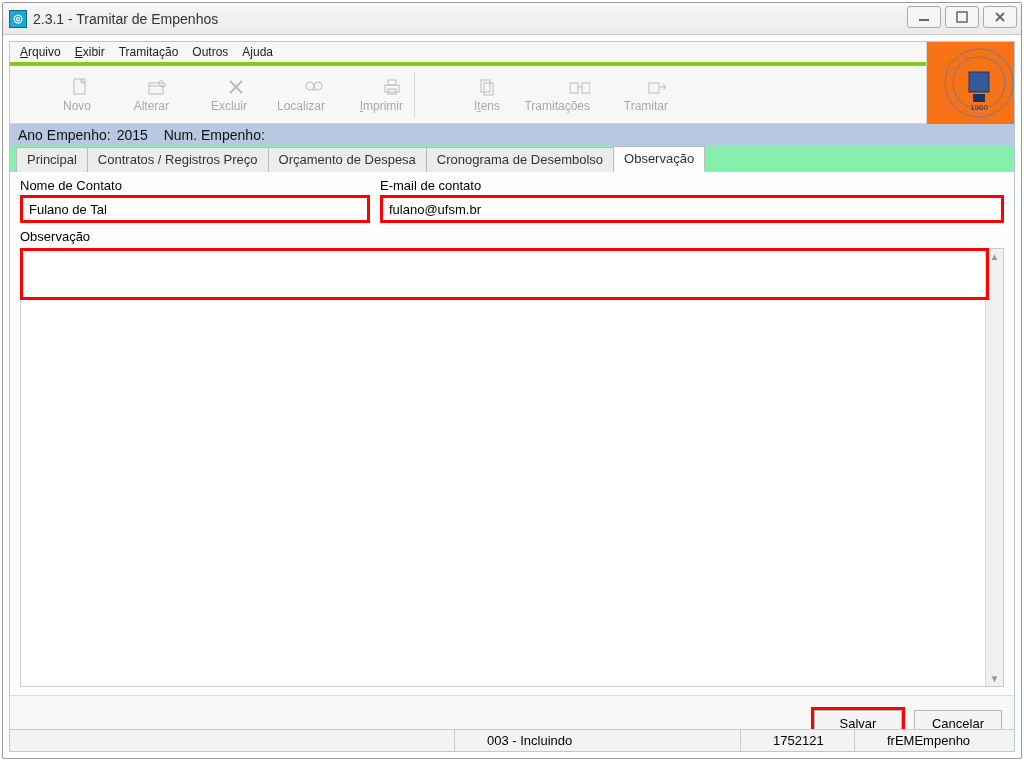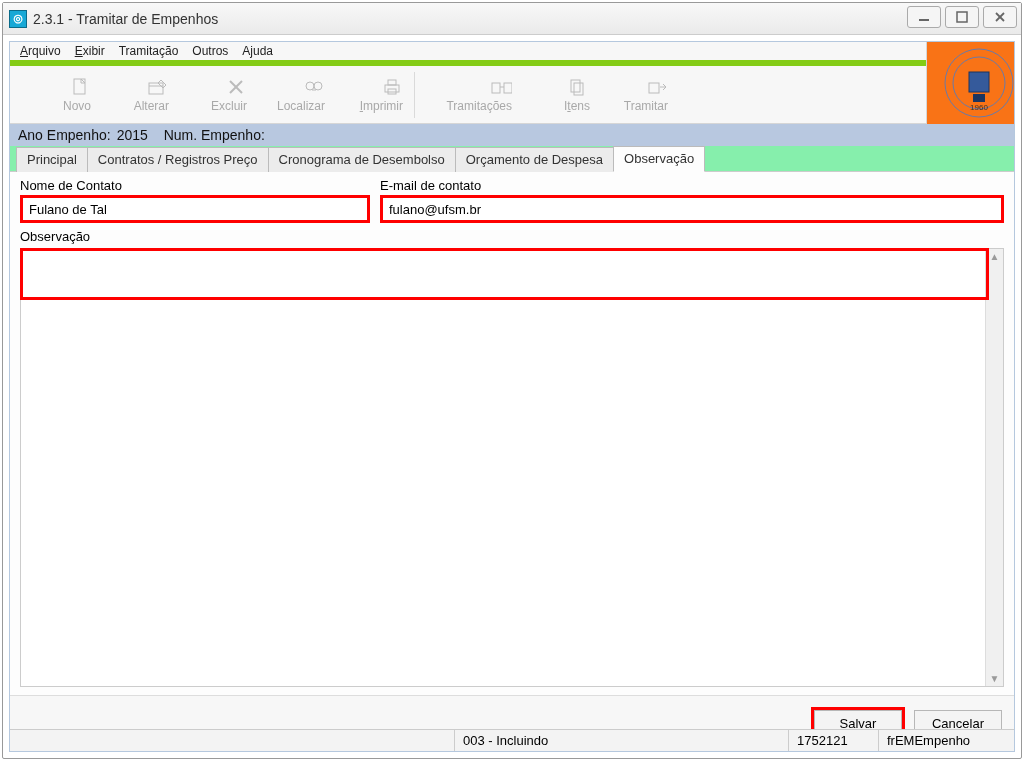--- a/index.html
+++ b/index.html
@@ -69,21 +69,21 @@
     flex: 1;
     display: flex;
     flex-direction: column;
   }
   .menu-bar {
     height: 24px;
     display: flex;
     align-items: center;
     gap: 14px;
     padding: 0 10px;
-    border-bottom: 6px solid #84cc16;
+    border-bottom: 4px solid #84cc16;
     background: #f7f7f7;
   }
   .menu-item { color: #222; cursor: default; }
   .menu-item .ul { text-decoration: underline; }
   .toolbar {
     height: 58px;
     display: flex;
     align-items: center;
     padding: 0 6px;
     gap: 2px;
@@ -241,20 +241,21 @@
     margin-top: 21px;
   }
   .btn.primary-hl { outline: 3px solid #f00; outline-offset: 0; }
   .status-bar {
     height: 22px;
     border-top: 1px solid #ccc;
     background: #f3f3f3;
     display: flex;
     align-items: stretch;
     font-size: 13px;
+    gap: 24px;
   }
   .status-cell {
     border-right: 1px solid #ccc;
     display: flex; align-items: center;
     padding: 0 8px;
   }
   .sc1 { width: 445px; }
   .sc2 { flex: 1; }
   .sc3 { width: 90px; }
   .sc4 { width: 135px; border-right: none; }
@@ -344,38 +345,38 @@
             <span class="icon">
                 <svg width="22" height="20">
                   <rect x="4" y="8" width="14" height="7" fill="none" stroke="#bbb"></rect>
                   <rect x="7" y="3" width="8" height="5" fill="none" stroke="#bbb"></rect>
                   <rect x="7" y="12" width="8" height="5" fill="none" stroke="#bbb"></rect>
                 </svg>
               </span>
             <span><span class="ul">I</span>mprimir</span>
           </div>
           <div class="tool-sep"></div>
+          <div class="tool-btn">
+            <span class="icon">
+                <svg width="22" height="20">
+                  <rect x="3" y="3" width="9" height="12" fill="none" stroke="#bbb"></rect>
+                  <rect x="6" y="6" width="9" height="12" fill="none" stroke="#bbb"></rect>
+                </svg>
+              </span>
+            <span>I<span class="ul">t</span>ens</span>
+          </div>
           <div class="tool-btn" style="width:88px">
             <span class="icon">
                 <svg width="24" height="20">
                   <rect x="2" y="6" width="8" height="10" fill="none" stroke="#bbb"></rect>
                   <rect x="14" y="6" width="8" height="10" fill="none" stroke="#bbb"></rect>
                   <line x1="10" y1="10" x2="14" y2="10" stroke="#bbb"></line>
                 </svg>
               </span>
             <span>Tramitações</span>
-          </div>
-          <div class="tool-btn">
-            <span class="icon">
-                <svg width="22" height="20">
-                  <rect x="3" y="3" width="9" height="12" fill="none" stroke="#bbb"></rect>
-                  <rect x="6" y="6" width="9" height="12" fill="none" stroke="#bbb"></rect>
-                </svg>
-              </span>
-            <span>I<span class="ul">t</span>ens</span>
           </div>
           <div class="tool-btn">
             <span class="icon">
                 <svg width="24" height="20">
                   <rect x="3" y="6" width="10" height="10" fill="none" stroke="#bbb"></rect>
                   <path d="M14 10 h6 m-3 -3 l3 3 l-3 3" fill="none" stroke="#bbb"></path>
                 </svg>
               </span>
             <span>Tramitar</span>
           </div>
@@ -399,22 +400,22 @@
       <span>Ano Empenho:</span>
       <span>2015</span>
       <span>&nbsp;</span>
       <span>Num. Empenho:</span>
       <span></span>
     </div>
 
     <div class="tabs-row">
       <div class="tab">Principal</div>
       <div class="tab">Contratos / Registros Preço</div>
+      <div class="tab">Orçamento de Despesa</div>
       <div class="tab">Cronograma de Desembolso</div>
-      <div class="tab">Orçamento de Despesa</div>
       <div class="tab active">Observação</div>
     </div>
 
     <div class="content">
       <div class="row1">
         <div class="field-group fg-name">
           <span class="field-label">Nome de Contato</span>
           <input class="hl-input" type="text" value="Fulano de Tal" style="">
         </div>
         <div class="field-group fg-mail">

